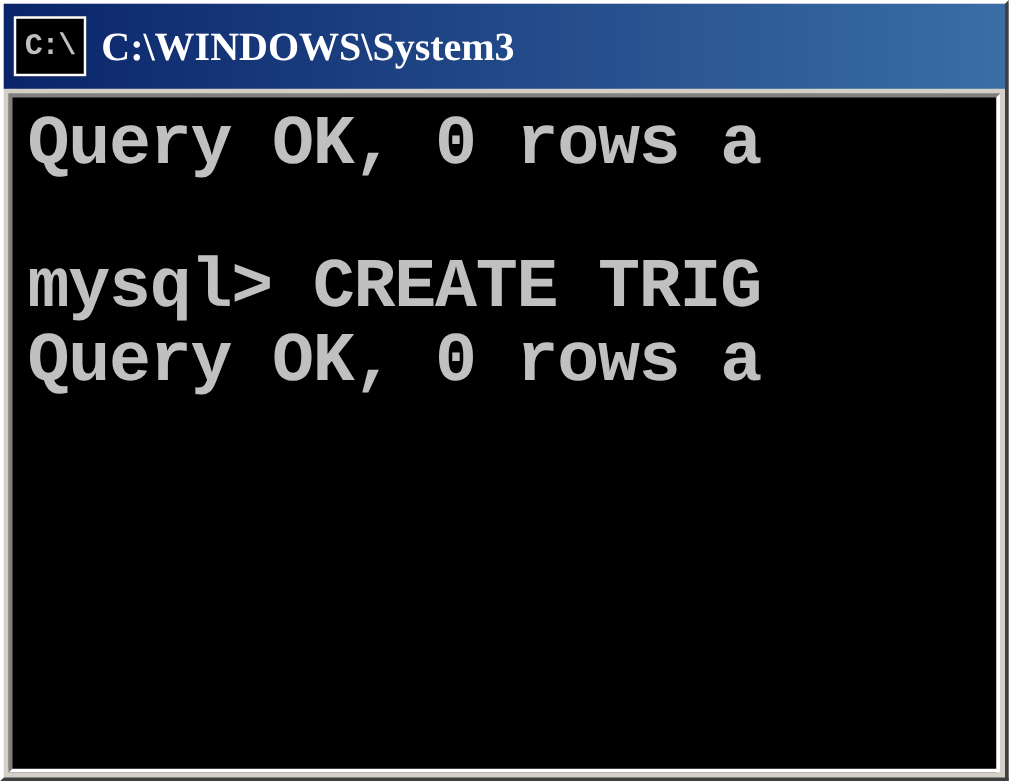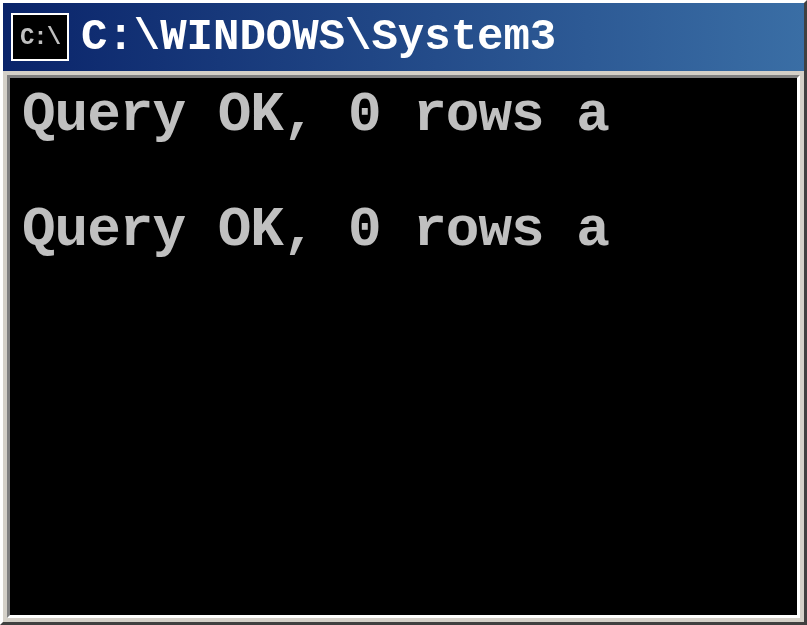--- a/index.html
+++ b/index.html
@@ -46,23 +46,23 @@
     }
     .window-icon-text {
       color: #c0c0c0;
       font-family: 'Courier New', monospace;
       font-weight: bold;
       font-size: 24px;
       letter-spacing: -1px;
     }
     .title-text {
       color: #ffffff;
-      font-family: Liberation Mono, monospace;
+      font-family: Liberation Serif, serif;
       font-weight: bold;
-      font-size: 44px;
+      font-size: 32px;
       white-space: nowrap;
       letter-spacing: 0px;
     }
     .client-area {
       flex: 1;
       border: 3px solid;
       border-top-color: #808080;
       border-left-color: #808080;
       border-right-color: #ffffff;
       border-bottom-color: #ffffff;
@@ -90,15 +90,16 @@
 <div class="window">
   <div class="titlebar">
     <div class="window-icon">
       <span class="window-icon-text">C:\</span>
     </div>
     <div class="title-text">C:\WINDOWS\System3</div>
   </div>
   <div class="client-area">
     <div class="terminal-line">Query OK, 0 rows a</div>
     <div class="terminal-blank"></div>
+    <div class="terminal-line">mysql&gt; CREATE TRIG</div>
     <div class="terminal-line">Query OK, 0 rows a</div>
   </div>
 </div>
 
 </body></html>

